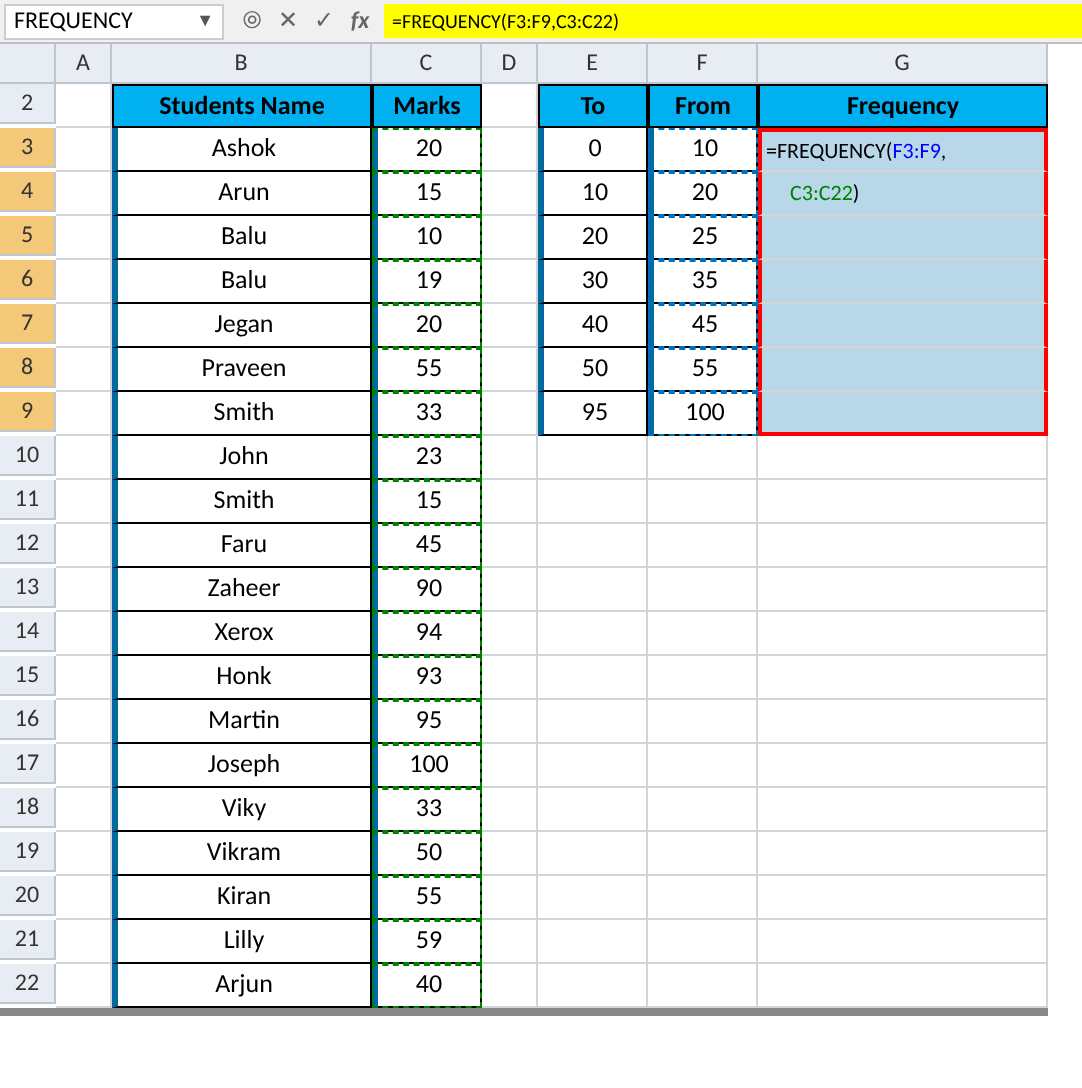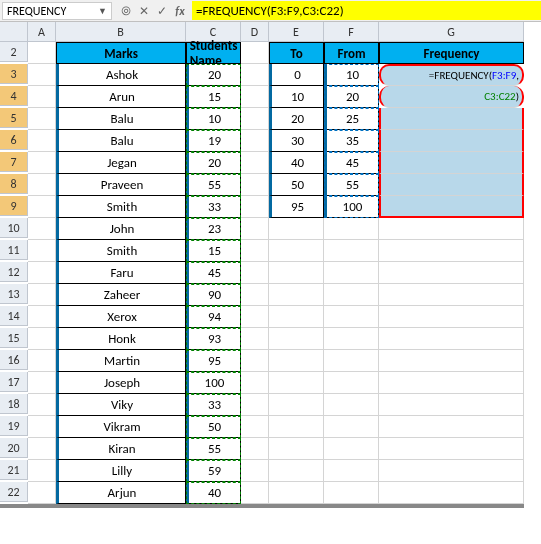--- a/index.html
+++ b/index.html
@@ -4,32 +4,32 @@
 <style>
 * { box-sizing: border-box; margin: 0; padding: 0; }
 body { font-family: Calibri, Arial, sans-serif; font-size: 13px; background: #fff; color: #000; }
 
 .formula-bar { display: flex; align-items: center; border-bottom: 1px solid #c0c0c0; background: #f0f0f0; height: 22px; }
 .name-box { width: 110px; background: #fff; border: 1px solid #ccc; margin: 1px 2px; padding: 1px 4px; font-size: 12px; display: flex; align-items: center; justify-content: space-between; }
 .name-box .dd { font-size: 9px; color: #555; }
 .fb-icons { display: flex; align-items: center; gap: 2px; padding: 0 4px; }
 .fb-icons span { width: 16px; text-align: center; font-size: 12px; color: #666; display: inline-block; }
 .fx { font-style: italic; font-weight: bold; font-size: 12px; }
-.formula-input { flex: 1; background: #ffff00; padding: 2px 4px; font-size: 13px; font-family: Calibri, Arial, sans-serif; border: none; }
+.formula-input { flex: 1; background: #ffff00; padding: 2px 4px; font-size: 10px; font-family: Calibri, Arial, sans-serif; border: none; }
 
 .sheet { display: grid; grid-template-columns: 28px 28px 130px 55px 28px 55px 55px 145px; }
 .corner, .ch, .rh { background: #e8edf3; border-right: 1px solid #c0c6cf; border-bottom: 1px solid #c0c6cf; display: flex; align-items: center; justify-content: center; font-size: 12px; color: #333; height: 20px; }
 .rh.sel { background: #f3c878; }
 .cell { border-right: 1px solid #d4d4d4; border-bottom: 1px solid #d4d4d4; display: flex; align-items: center; justify-content: center; height: 22px; padding: 0 3px; background: #fff; font-size: 13px; position: relative; }
 .hdr { background: #00b0f0; font-weight: bold; border: 1px solid #000; }
 .bx { border-left: 3px solid #0369a1; border-right: 1px solid #000; border-bottom: 1px solid #000; }
 .freq-cell { background: #b8d8ea; border-left: 2.5px solid red; border-right: 2.5px solid red; }
 .freq-top { border-top: 2.5px solid red; }
 .freq-bot { border-bottom: 2.5px solid red; }
-.formula-cell { font-size: 11px; white-space: nowrap; overflow: visible; justify-content: flex-end; padding-left: 2px; border-radius: 10px; }
+.formula-cell { font-size: 11px; white-space: nowrap; overflow: visible; justify-content: flex-start; padding-left: 2px; }
 .blue-t { color: #0000ff; }
 .green-t { color: #008000; margin-left: 12px; }
 .dash-blue { outline: 1.5px dashed #0070c0; outline-offset: -1px; }
 .dash-green { outline: 1.5px dashed #008000; outline-offset: -1px; }
 .bb { border-bottom: 4px solid #888; height: 4px; padding:0; }
 .sheet > .bb { grid-column: 1 / -1; }
 </style>
 </head>
 <body>
 
@@ -52,22 +52,22 @@
   <div class="ch">A</div>
   <div class="ch">B</div>
   <div class="ch">C</div>
   <div class="ch">D</div>
   <div class="ch">E</div>
   <div class="ch">F</div>
   <div class="ch">G</div>
 
   <div class="rh">2</div>
   <div class="cell"></div>
+  <div class="cell hdr">Students Name</div>
   <div class="cell hdr">Marks</div>
-  <div class="cell hdr">Students Name</div>
   <div class="cell"></div>
   <div class="cell hdr">To</div>
   <div class="cell hdr">From</div>
   <div class="cell hdr">Frequency</div>
 
   <div class="rh sel">3</div>
   <div class="cell"></div>
   <div class="cell bx">Ashok</div>
   <div class="cell bx dash-green">20</div>
   <div class="cell"></div>

